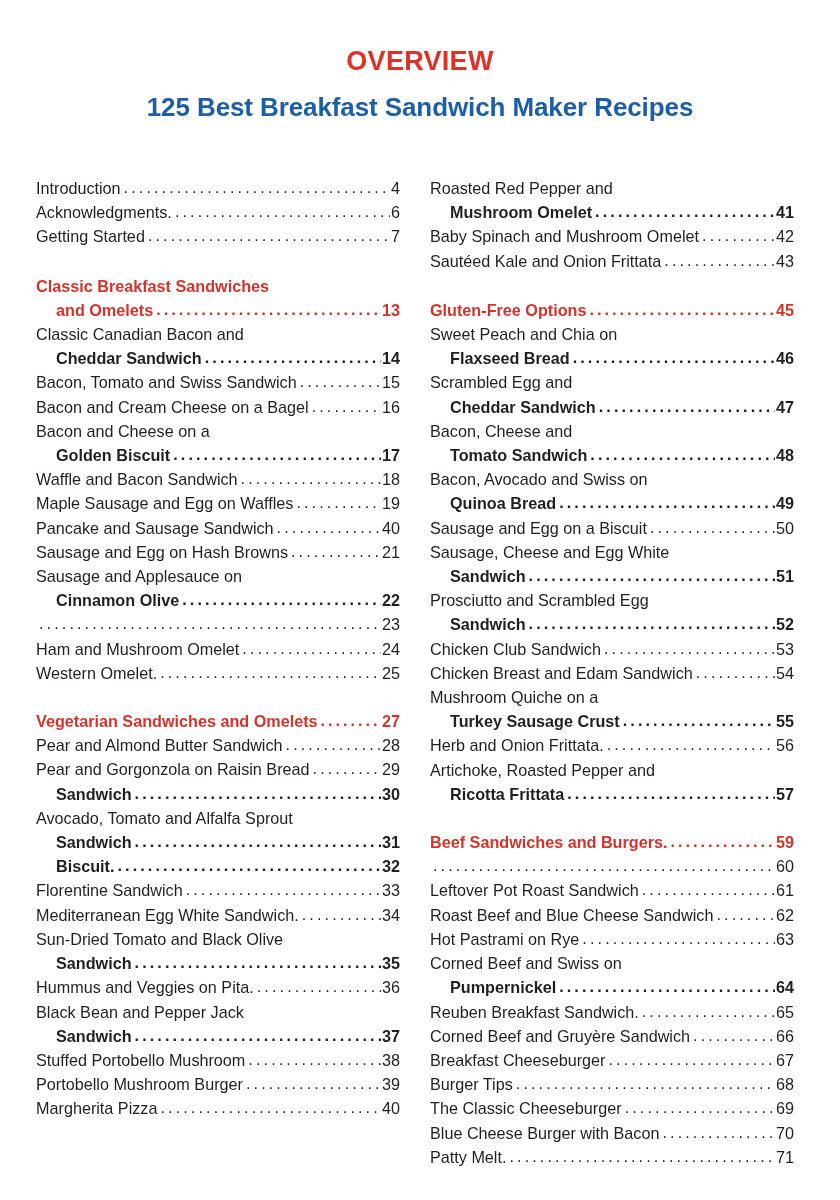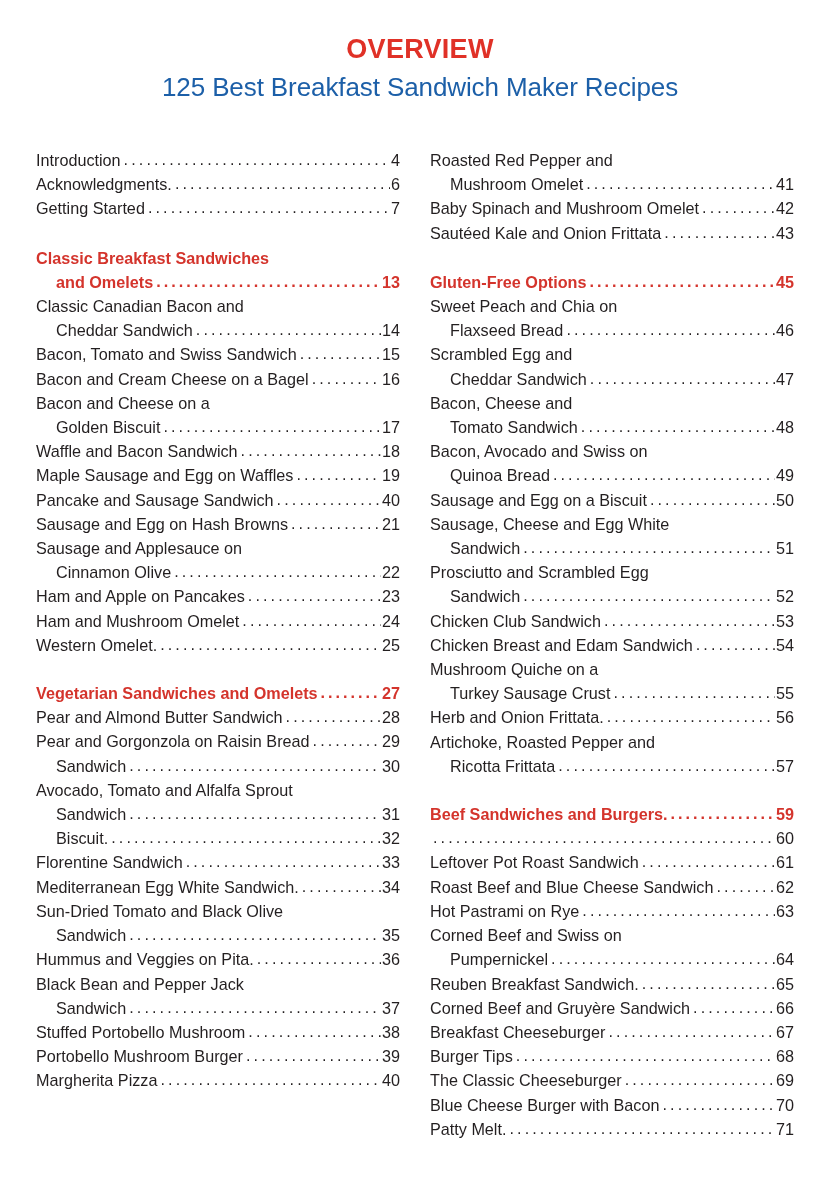--- a/index.html
+++ b/index.html
@@ -25,35 +25,35 @@
   .header {
     text-align: center;
     padding-top: 34px;
   }
   .header .overview {
     color: #E03127;
     font-size: 27px;
     font-weight: bold;
     letter-spacing: 0.3px;
     line-height: 1.15;
-    margin: 0 0 6px 0;
+    margin: 12px 0 6px 0;
   }
   .header .booktitle {
     color: #1C5FA8;
     font-size: 26px;
-    font-weight: normal;
+    font-weight: bold;
     letter-spacing: -0.1px;
     line-height: 1.15;
-    margin: 8px;
+    margin: 16px;
   }
 
   
   .columns {
     position: absolute;
-    top: 148px;
+    top: 176px;
     left: 0;
     width: 840px;
     display: flex;
     gap: 30px;
     padding: 0 36px;
   }
   .column {
     width: 364px;
     flex: 0 0 364px;
   }
@@ -89,20 +89,21 @@
   .entry .page-no {
     flex: 0 0 auto;
     white-space: nowrap;
     text-align: right;
   }
   .entry .cont {
     display: flex;
     align-items: flex-start;
     width: 100%;
     padding-left: 20px;
+    font-weight: bold;
   }
 
   
   .entry.section {
     color: #D4342C;
     font-weight: bold;
     font-size: 16.2px;
   }
   .entry.section .leader,
   .entry.section .page-no,
@@ -223,21 +224,20 @@
             <span class="label">Sausage and Applesauce on</span>
           </div>
           <div class="cont">
             <span class="label">Cinnamon Olive</span>
             <span class="leader">................................................................................</span>
             <span class="page-no">22</span>
           </div>
         </div>
         <div class="entry">
           <div class="line">
-            <span class="label">Ham and Apple on Pancakes</span>
             <span class="leader">................................................................................</span>
             <span class="page-no">23</span>
           </div>
         </div>
         <div class="entry">
           <div class="line">
             <span class="label">Ham and Mushroom Omelet</span>
             <span class="leader">................................................................................</span>
             <span class="page-no">24</span>
           </div>

